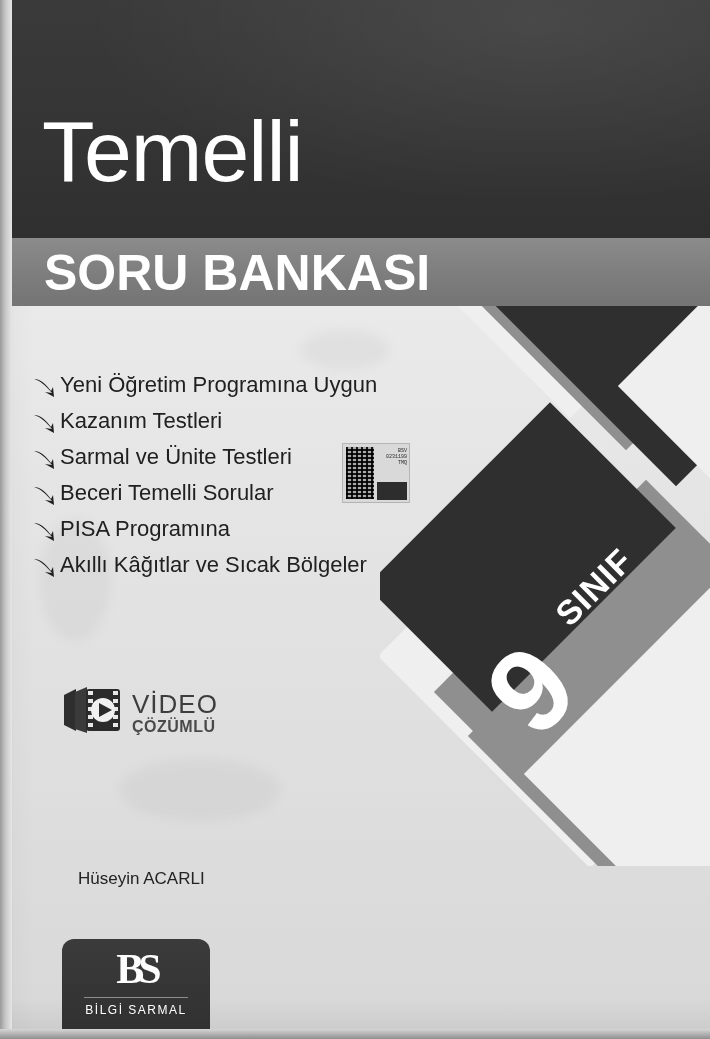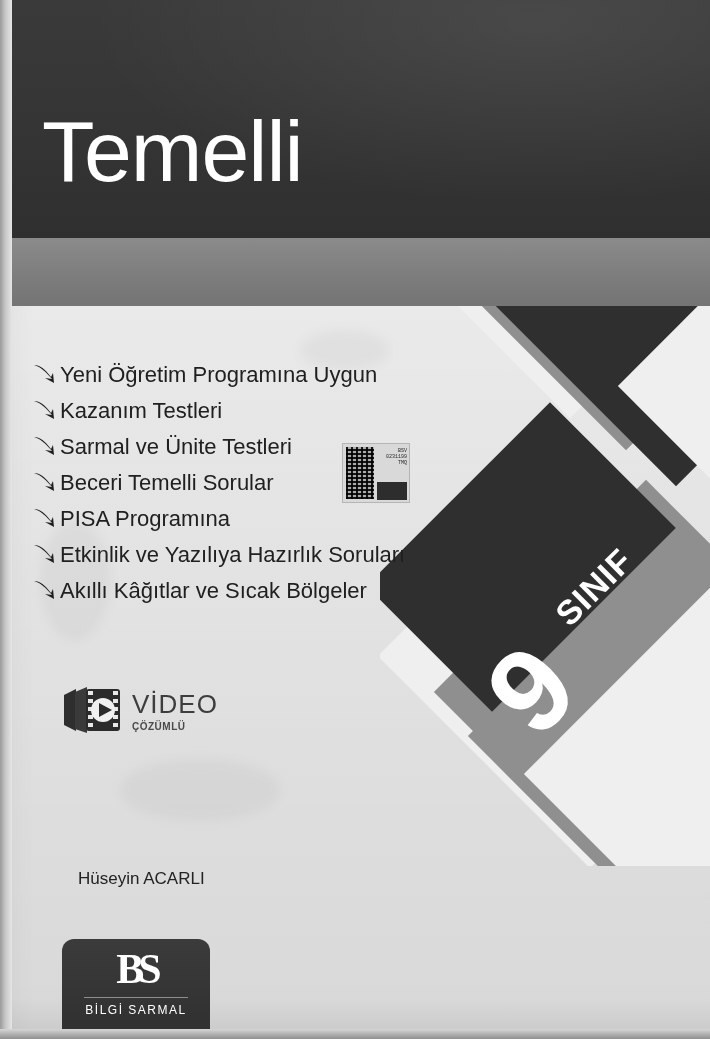--- a/index.html
+++ b/index.html
@@ -142,21 +142,21 @@
   
   .features {
     position: absolute;
     left: 32px; top: 362px;
     width: 420px;
   }
   .feature-row {
     position: relative;
     height: 36px;
     display: flex;
-    align-items: flex-start;
+    align-items: flex-end;
   }
   .feature-arrow {
     width: 28px;
     height: 22px;
     flex: 0 0 28px;
     position: relative;
     top: 1px;
   }
   .feature-arrow svg { display: block; }
   .feature-text {
@@ -218,21 +218,21 @@
     margin-left: 8px;
   }
   .video-main {
     font-size: 26px;
     line-height: 26px;
     color: #3d3d3d;
     letter-spacing: 1px;
     font-weight: 400;
   }
   .video-sub {
-    font-size: 10px;
+    font-size: 16px;
     line-height: 16px;
     color: #4a4a4a;
     letter-spacing: 0.5px;
     font-weight: 700;
     margin-top: 2px;
   }
 
   
   .authors {
     position: absolute;
@@ -314,20 +314,21 @@
   <div class="class-badge">
     <div class="class-number">9</div>
     <div class="class-label">SINIF</div>
   </div>
 
   <div class="header-dark"></div>
   <div class="header-dark-gloss"></div>
   <div class="title-main">Temelli</div>
 
   <div class="band-grey"></div>
+  <div class="title-sub">SORU BANKASI</div>
 
   <div class="features">
     <div class="feature-row">
       <span class="feature-arrow">
         <svg width="28" height="22" viewBox="0 0 28 22">
             <path d="M2 2 C9 4, 14 9, 20 16 L13 15 L22 20 L21 10 L19 14 C13 6, 8 2, 2 2 Z" fill="#1f1f1f"></path>
           </svg>
       </span>
       <span class="feature-text">Yeni Öğretim Programına Uygun</span>
     </div>
@@ -355,28 +356,20 @@
       </span>
       <span class="feature-text">Beceri Temelli Sorular</span>
     </div>
     <div class="feature-row">
       <span class="feature-arrow">
         <svg width="28" height="22" viewBox="0 0 28 22">
             <path d="M2 2 C9 4, 14 9, 20 16 L13 15 L22 20 L21 10 L19 14 C13 6, 8 2, 2 2 Z" fill="#1f1f1f"></path>
           </svg>
       </span>
       <span class="feature-text">PISA  Programına</span>
-    </div>
-    <div class="feature-row">
-      <span class="feature-arrow">
-        <svg width="28" height="22" viewBox="0 0 28 22">
-            <path d="M2 2 C9 4, 14 9, 20 16 L13 15 L22 20 L21 10 L19 14 C13 6, 8 2, 2 2 Z" fill="#1f1f1f"></path>
-          </svg>
-      </span>
-      <span class="feature-text">Etkinlik ve Yazılıya Hazırlık Soruları</span>
     </div>
     <div class="feature-row">
       <span class="feature-arrow">
         <svg width="28" height="22" viewBox="0 0 28 22">
             <path d="M2 2 C9 4, 14 9, 20 16 L13 15 L22 20 L21 10 L19 14 C13 6, 8 2, 2 2 Z" fill="#1f1f1f"></path>
           </svg>
       </span>
       <span class="feature-text">Akıllı Kâğıtlar ve Sıcak Bölgeler</span>
     </div>
   </div>

